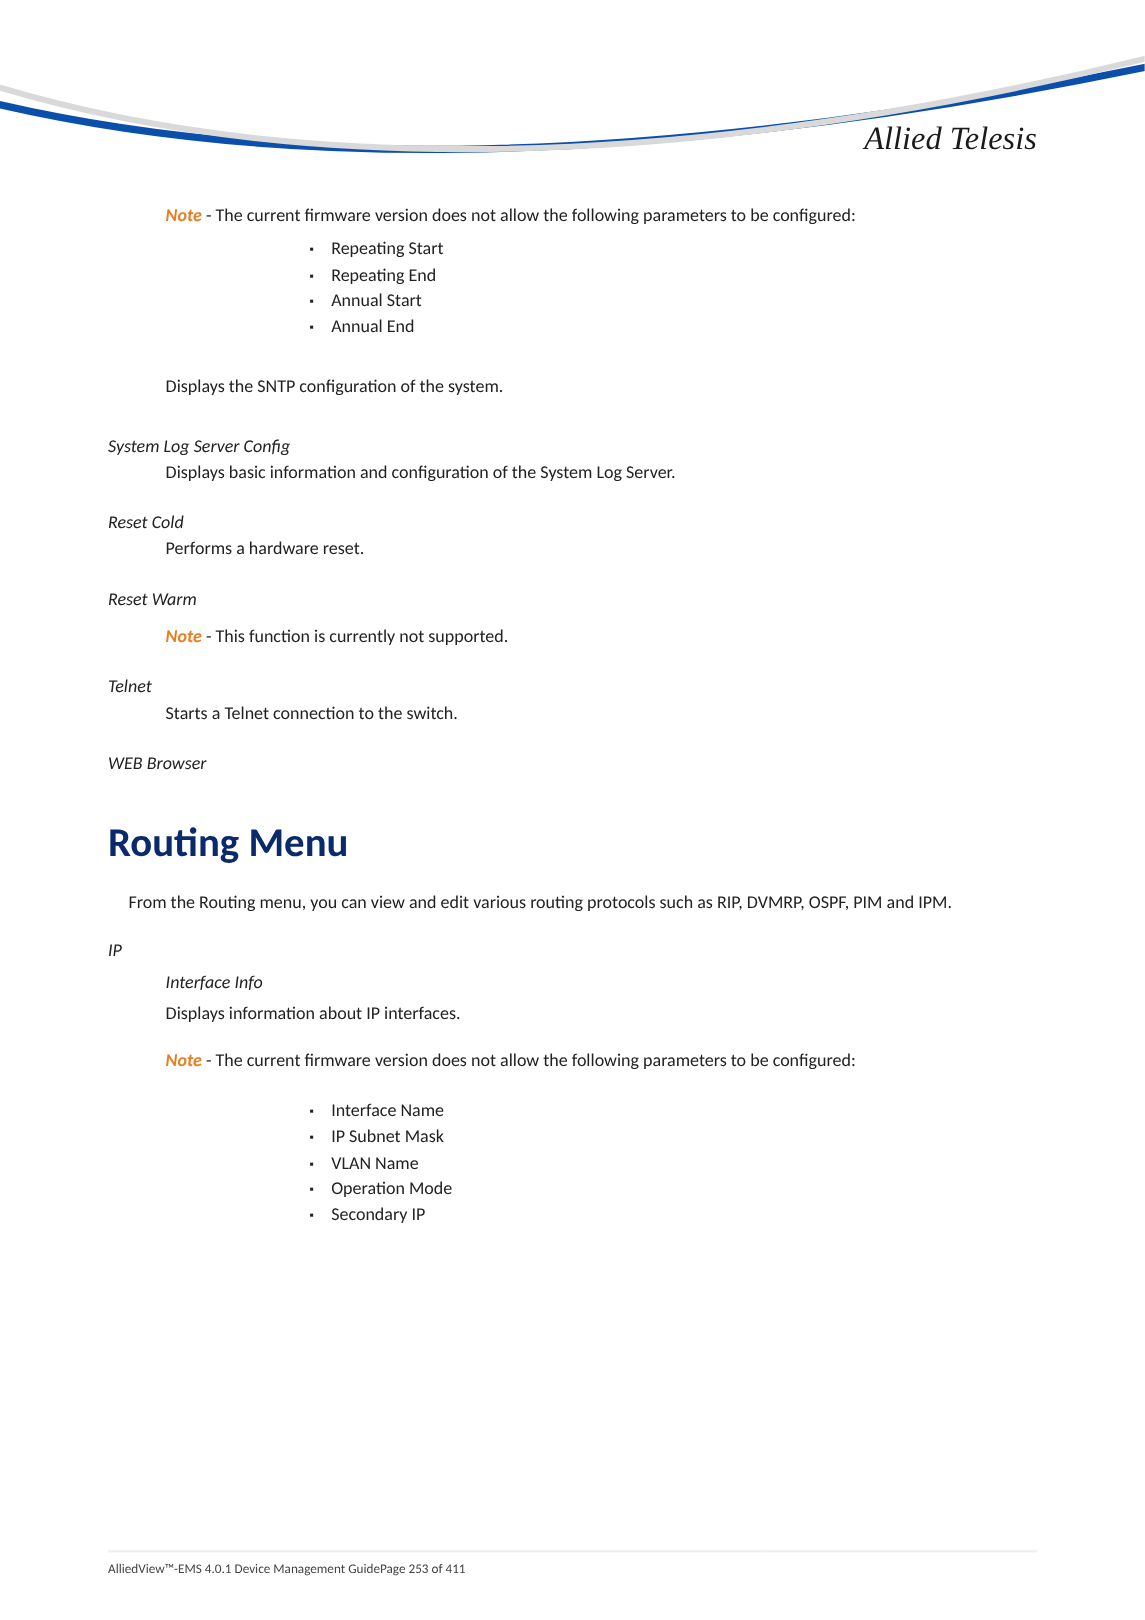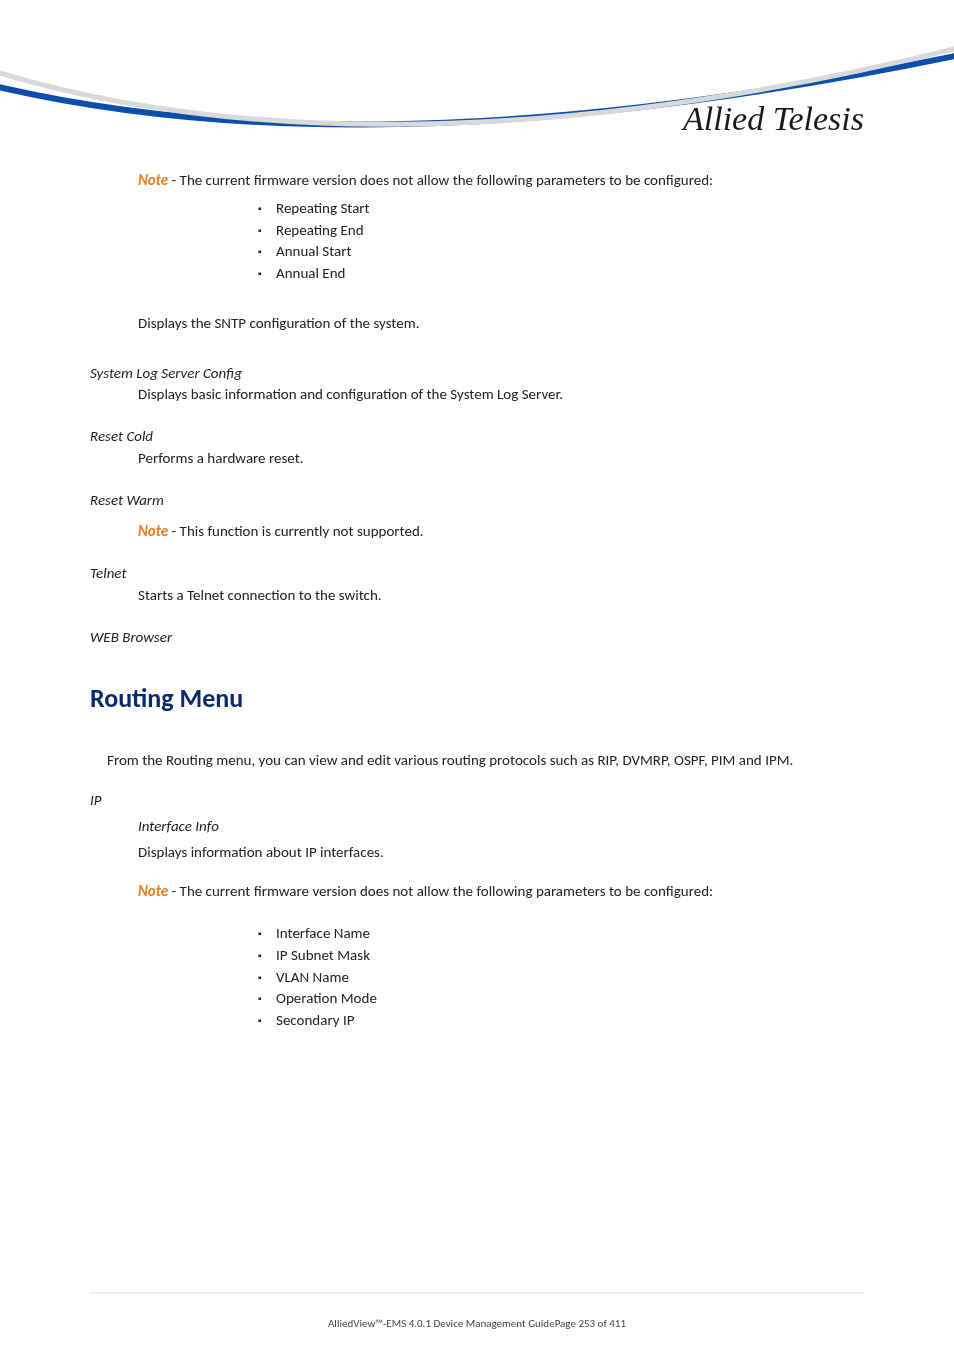--- a/index.html
+++ b/index.html
@@ -25,21 +25,21 @@
   .logo-wrap {
     position: absolute;
     top: 60px;
     right: 90px;
     display: flex;
     align-items: center;
     gap: 8px;
   }
   .logo-text {
     font-family: Georgia, "Times New Roman", serif;
-    font-size: 34px;
+    font-size: 27px;
     font-style: italic;
     color: #1a1a1a;
   }
   .block { margin-left: 48px; }
   .note-text { color: #e67e22; font-weight: bold; font-style: italic; }
   p, li { font-size: 15px; line-height: 1.45; }
   .bullet-list {
     list-style: none;
     margin-left: 168px;
     margin-top: 6px;
@@ -57,35 +57,35 @@
     margin-top: 10px;
     margin-bottom: 0;
   }
   .def-body {
     margin-left: 48px;
     margin-bottom: 20px;
   }
   .def-body p { margin-bottom: 4px; }
   h2.routing {
     color: #0a2a6b;
-    font-size: 26px;
+    font-size: 34px;
     font-weight: bold;
     margin-top: 34px;
-    margin-bottom: 36px;
+    margin-bottom: 20px;
   }
   .routing-intro { margin-bottom: 18px; margin-left: 17px; }
   .footer {
     position: absolute;
-    bottom: 20px;
+    bottom: 36px;
     left: 90px;
     right: 90px;
     font-size: 11px;
     color: #444;
     display: flex;
-    justify-content: center;
+    justify-content: flex-start;
     border-top: 1px solid transparent;
     padding-top: 8px;
   }
   .hr-foot {
     position: absolute;
     bottom: 56px;
     left: 90px;
     right: 90px;
     height: 2px;
     background: linear-gradient(to bottom, #e8e8e8, #f8f8f8);

